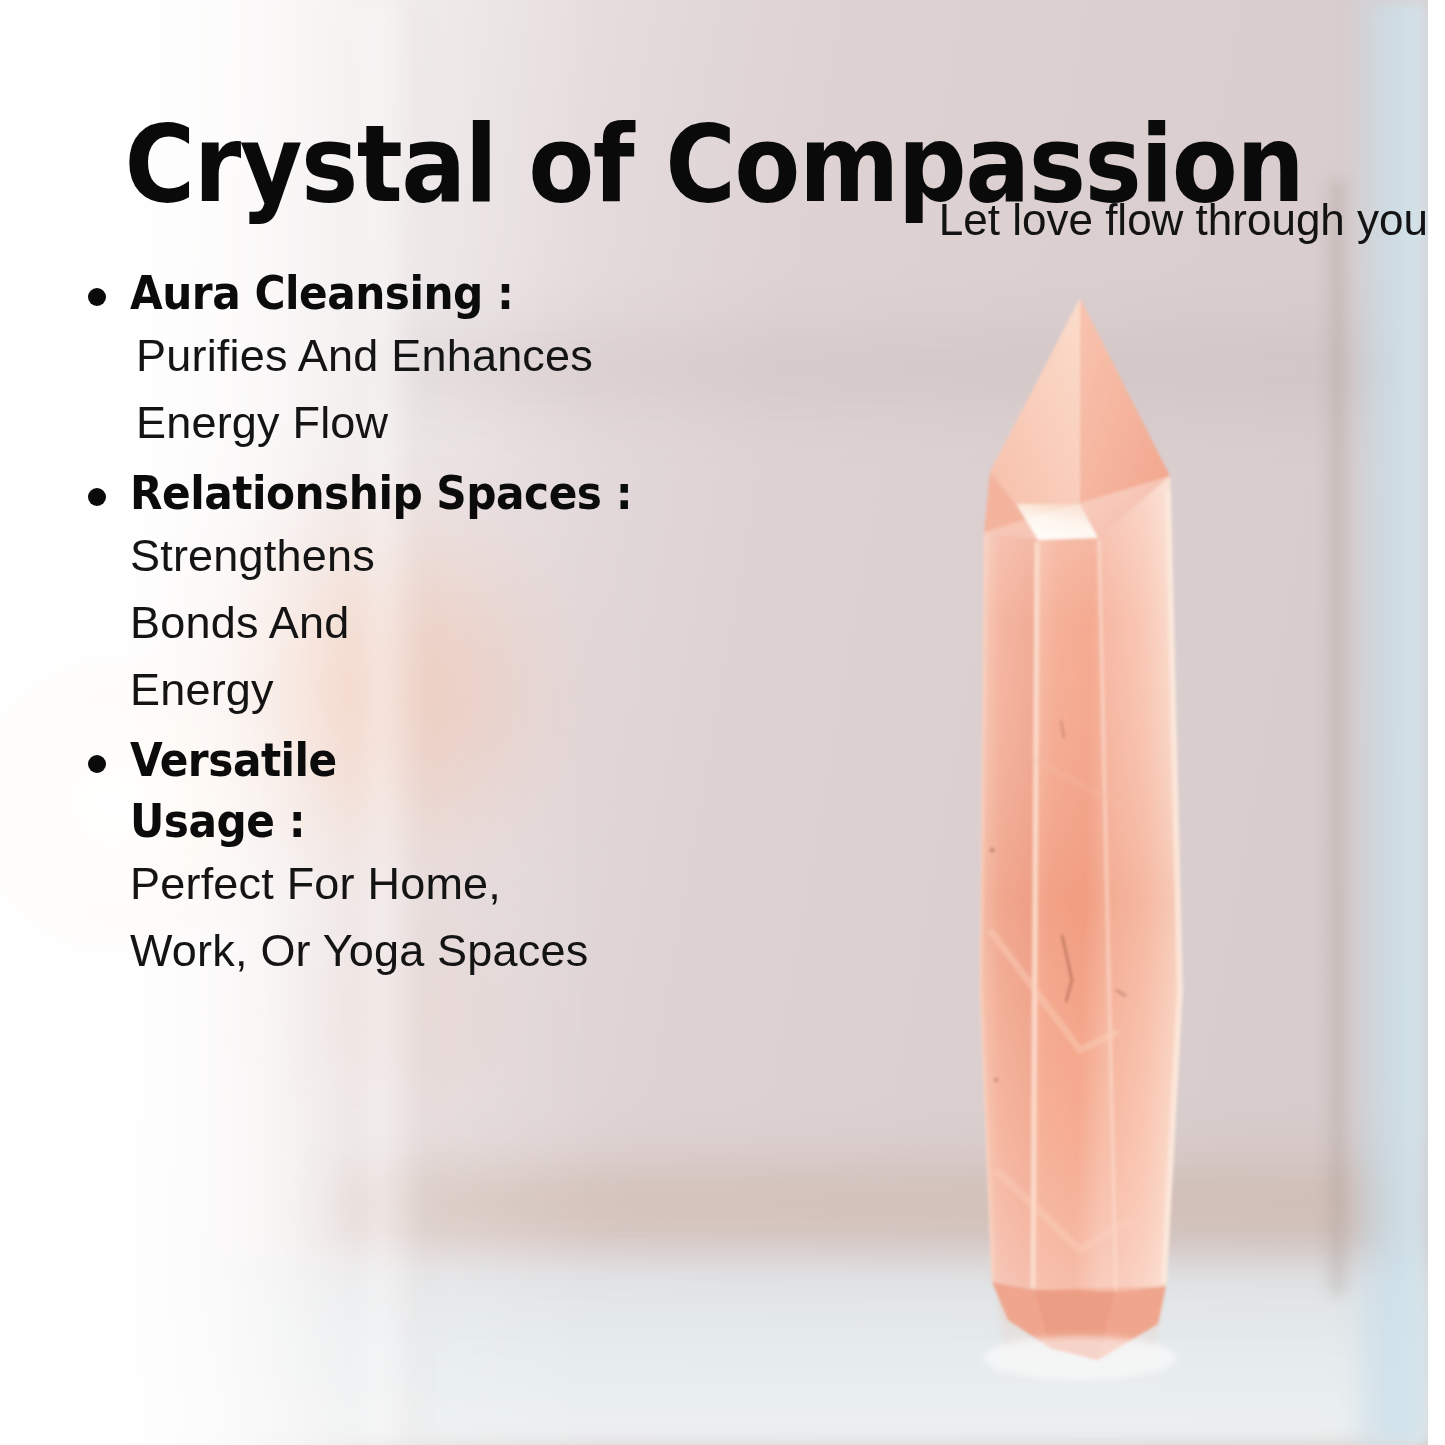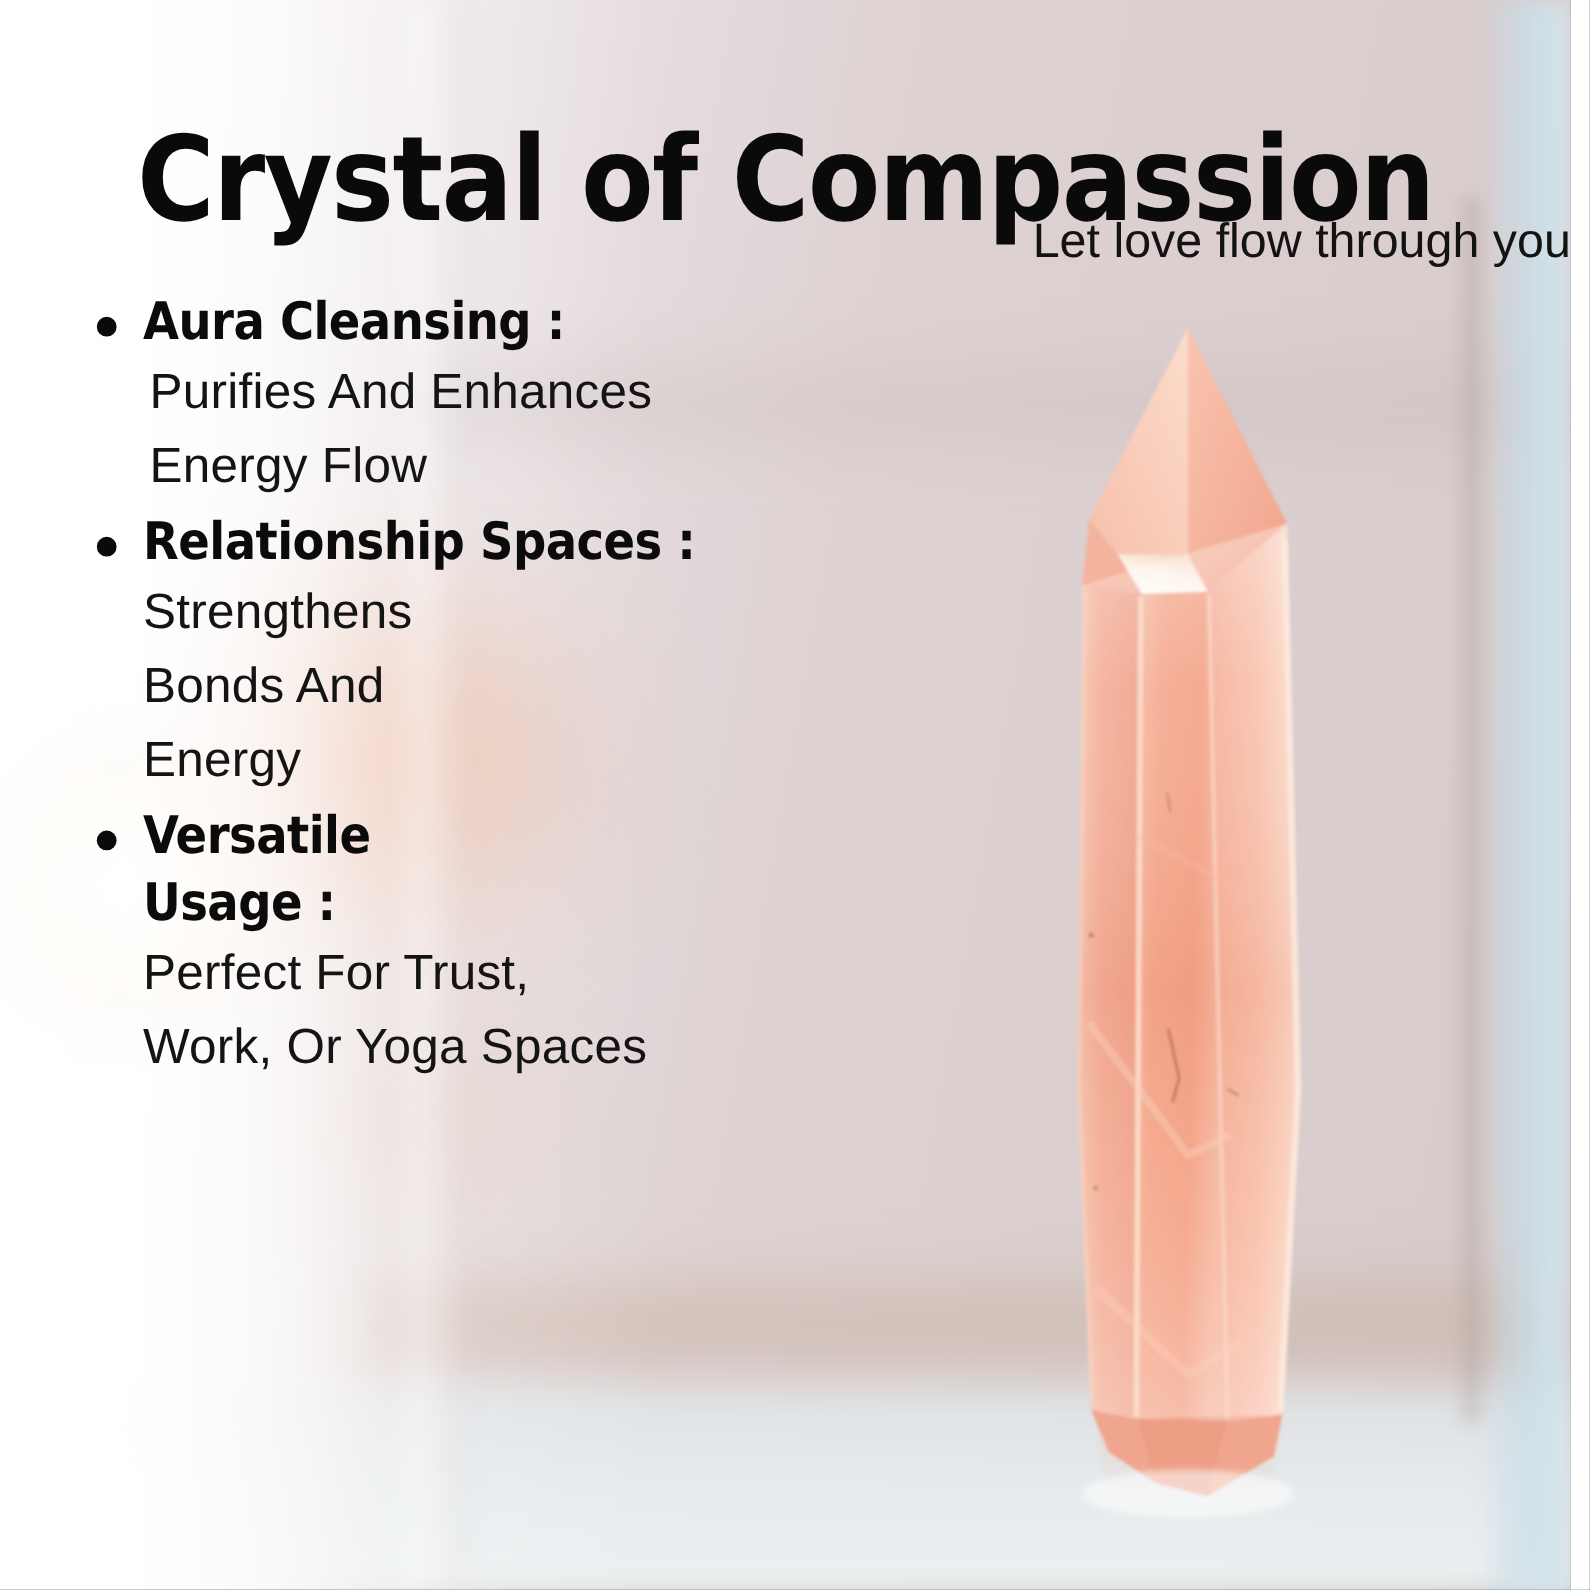--- a/index.html
+++ b/index.html
@@ -369,17 +369,17 @@
       <span class="feat-desc">Purifies And Enhances Energy Flow</span>
     </li>
     <li class="feature f1">
       <span class="bullet"></span>
       <span class="feat-title">Relationship Spaces :</span>
       <span class="feat-desc">Strengthens Bonds And Energy</span>
     </li>
     <li class="feature f3">
       <span class="bullet"></span>
       <span class="feat-title">Versatile Usage  :</span>
-      <span class="feat-desc">Perfect For Trust, Work, Or Yoga Spaces</span>
+      <span class="feat-desc">Perfect For Home, Work, Or Yoga Spaces</span>
     </li>
   </ul>
 
 </div>
 
 </body></html>

